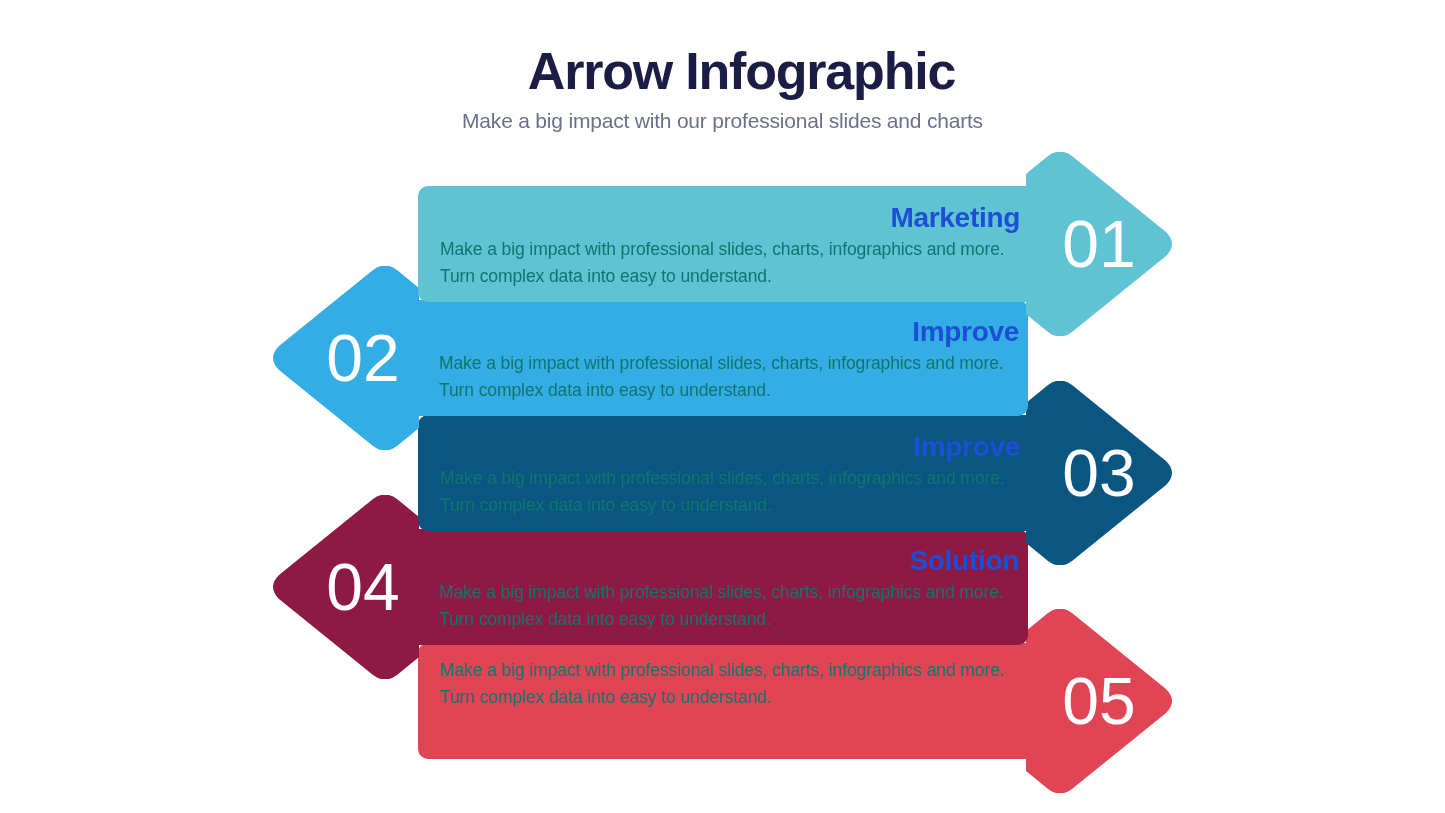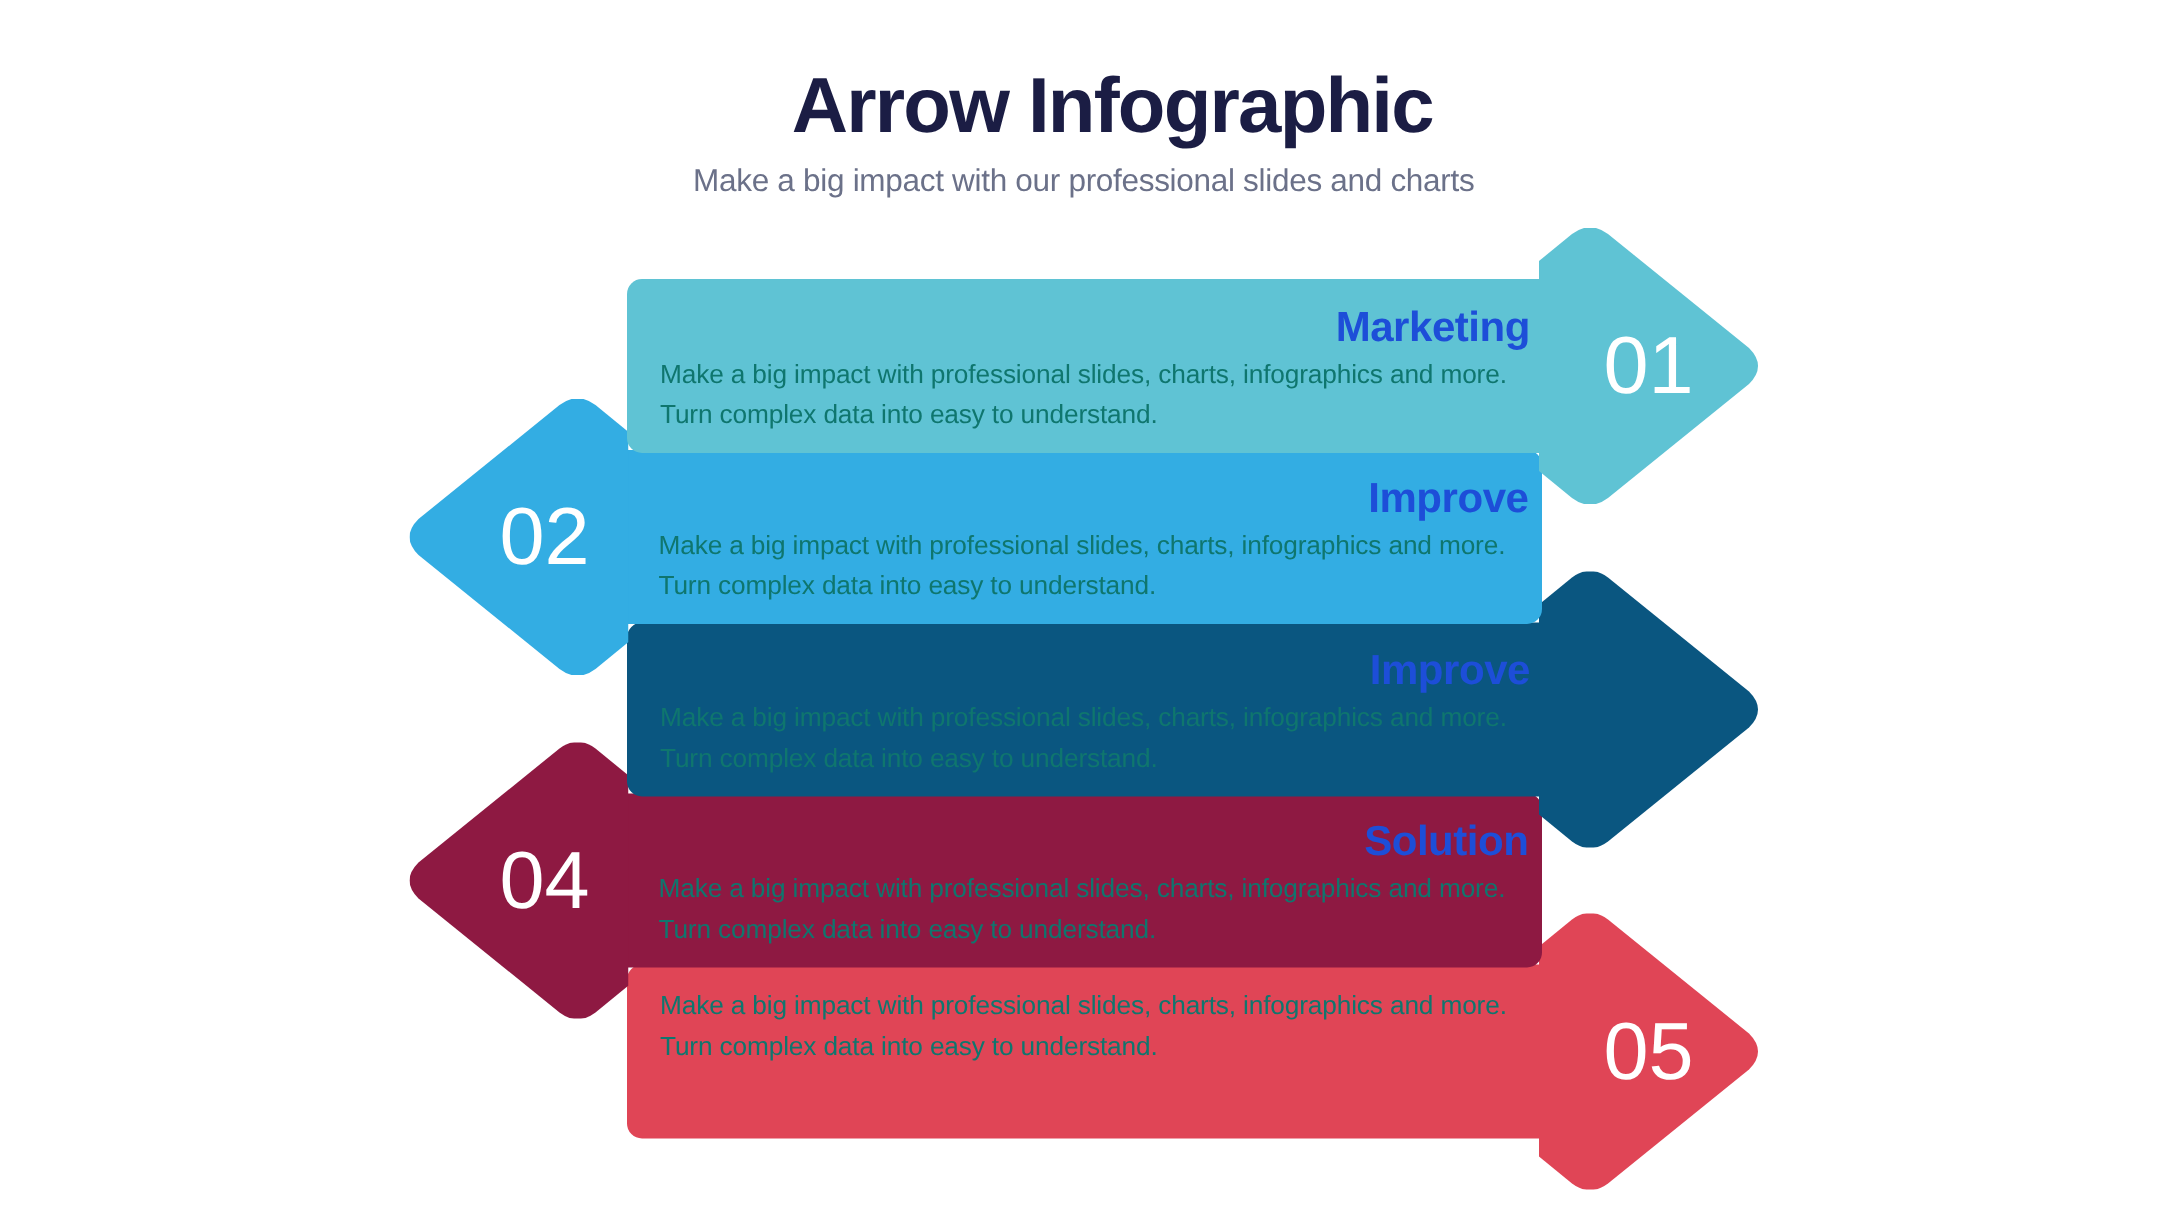--- a/index.html
+++ b/index.html
@@ -77,21 +77,21 @@
 
   
   .num {
     position: absolute;
     top: 0;
     height: 116px;
     width: 146px;
     display: flex;
     align-items: center;
     justify-content: center;
-    font-size: 54px;
+    font-size: 66px;
     font-weight: normal;
     color: #ffffff;
     letter-spacing: 0px;
     line-height: 1;
     z-index: 3;
   }
 
   
   .copy {
     position: absolute;
@@ -197,20 +197,21 @@
       </div>
     </div>
 
     <div class="row" id="row-3">
       <div class="bar" style="background: rgb(10, 86, 128);"></div>
       <div class="head">
         <svg viewBox="0 0 146 184" xmlns="http://www.w3.org/2000/svg">
           <path d="M 0 22 L 22 4 Q 34 -5 46 4 L 140 80 Q 152 92 140 104 L 46 180 Q 34 189 22 180 L 0 162 Z" fill="#0a5680"></path>
         </svg>
       </div>
+      <div class="num">03</div>
       <div class="copy">
         <div class="heading">Improve</div>
         <div class="desc">Make a big impact with professional slides, charts, infographics and more. Turn complex data into easy to understand.</div>
       </div>
     </div>
 
     <div class="row" id="row-4">
       <div class="bar" style="background: rgb(142, 25, 66);"></div>
       <div class="head">
         <svg viewBox="0 0 146 184" xmlns="http://www.w3.org/2000/svg">

